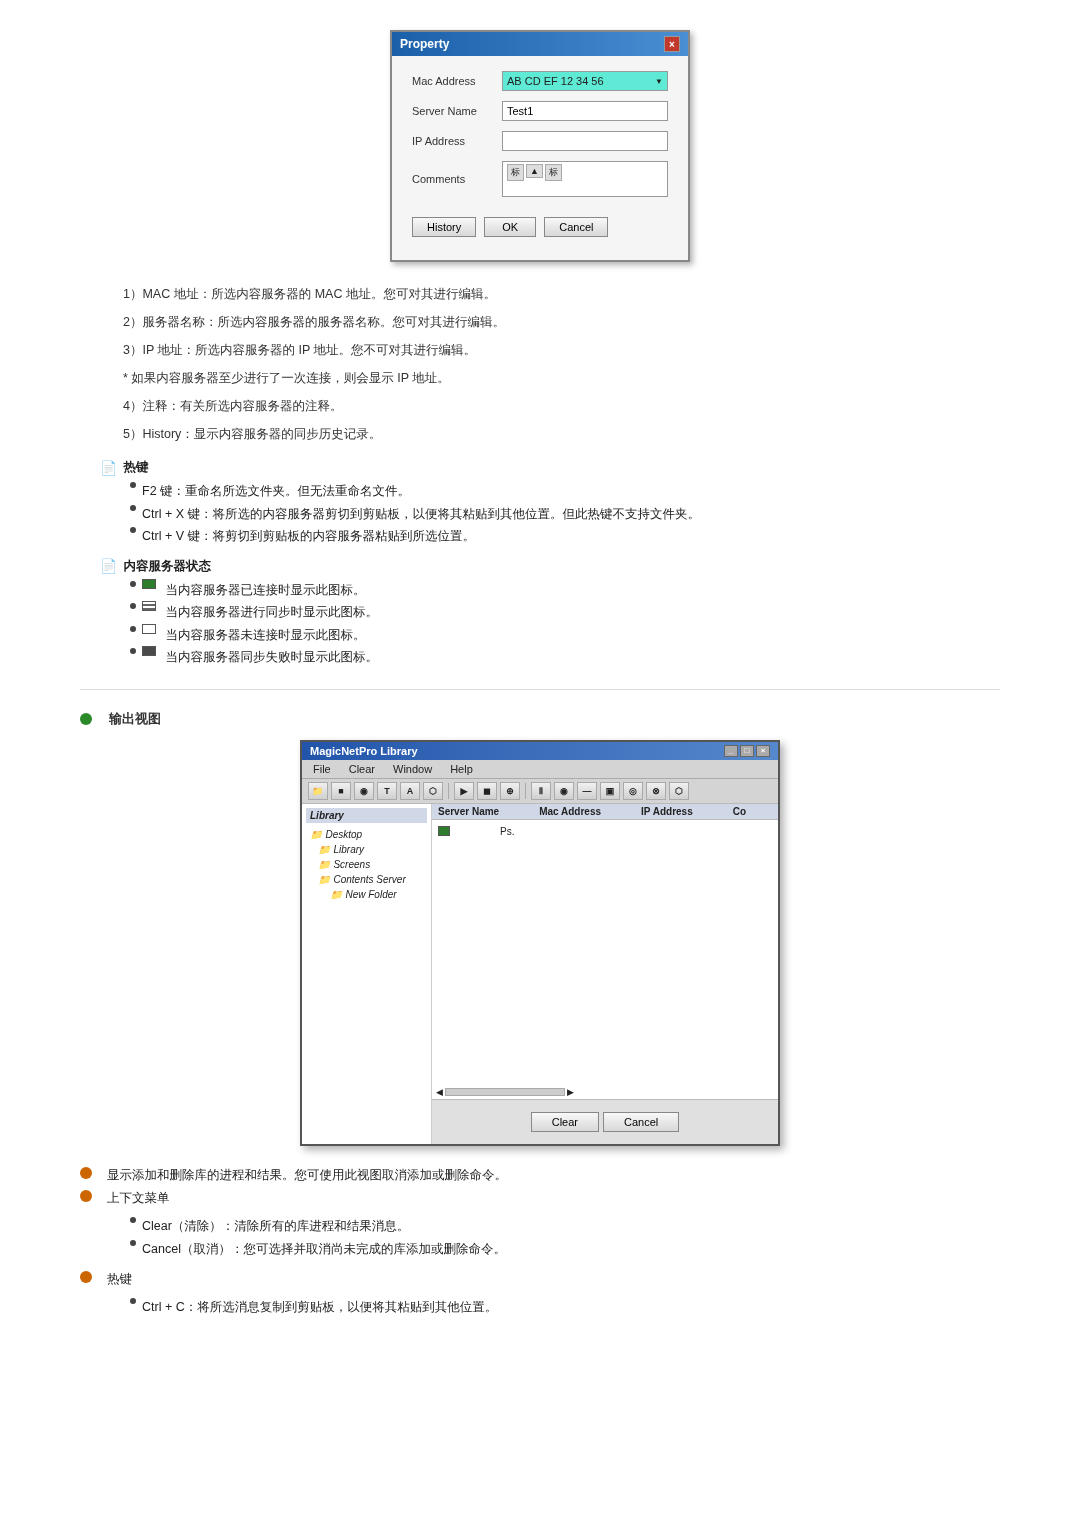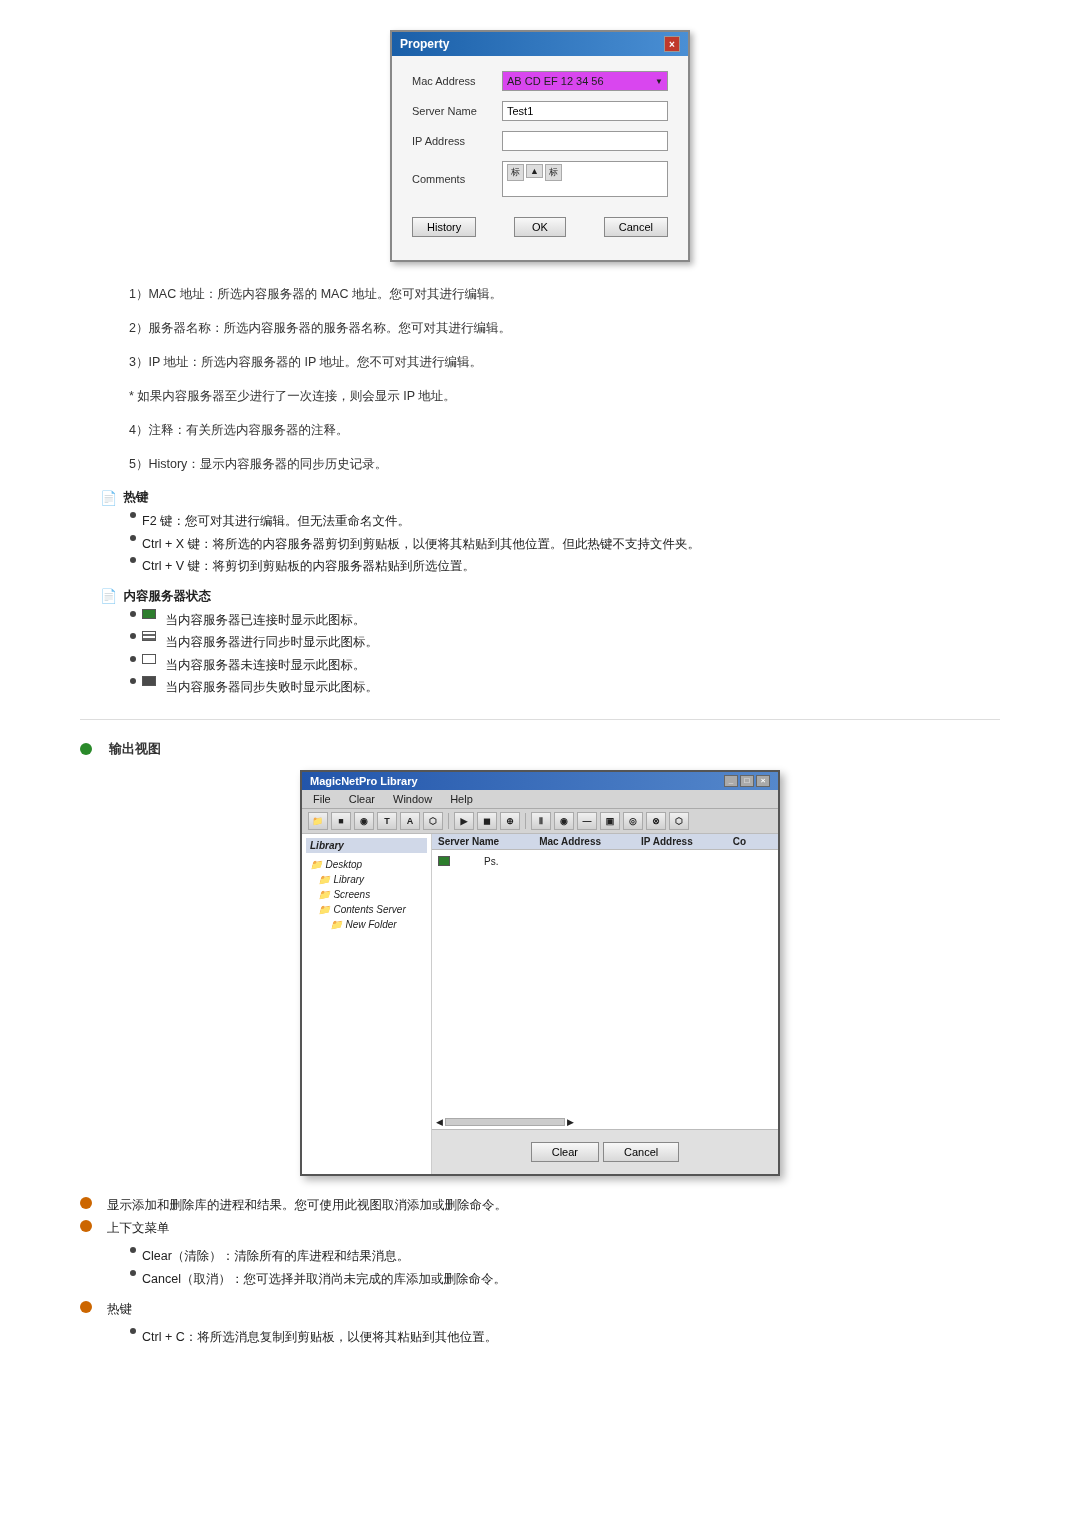--- a/index.html
+++ b/index.html
@@ -67,21 +67,21 @@
       flex: 1;
       height: 20px;
       background: white;
       border: 1px solid #999;
       font-size: 11px;
       padding: 0 4px;
     }
     .form-select {
       flex: 1;
       height: 20px;
-      background: #d946ef;
+      background: #5eead4;
       border: 1px solid #999;
       font-size: 11px;
       display: flex;
       align-items: center;
       justify-content: space-between;
       padding: 0 4px;
     }
     .form-select-arrow {
       font-size: 8px;
     }
@@ -98,43 +98,43 @@
       gap: 2px;
     }
     .tag {
       background: #ddd;
       border: 1px solid #aaa;
       font-size: 9px;
       padding: 1px 3px;
     }
     .dialog-buttons {
       display: flex;
-      justify-content: space-between;
-      gap: 26px;
+      justify-content: flex-start;
+      gap: 8px;
       padding: 10px 0 8px 0;
     }
     .dlg-btn {
       padding: 3px 14px;
       font-size: 11px;
       background: linear-gradient(to bottom, #f8f8f8, #d8d8d8);
       border: 1px solid #888;
       cursor: pointer;
       min-width: 52px;
       text-align: center;
     }
 
     
     .info-section {
       margin: 12px 0 12px 40px;
       font-size: 12.5px;
       line-height: 2;
       color: #333;
     }
     .info-section p {
-      margin: 9px;
+      margin: 3px;
     }
 
     
     .sub-section {
       margin: 10px 0 10px 20px;
     }
     .sub-section-header {
       display: flex;
       align-items: center;
       gap: 6px;
@@ -372,21 +372,21 @@
       gap: 2px;
     }
     .scroll-track {
       width: 120px;
       height: 8px;
       background: #ccc;
       border: 1px solid #aaa;
     }
     .content-row {
       display: flex;
-      gap: 34px;
+      gap: 50px;
       font-size: 10px;
       padding: 2px 0;
       align-items: center;
     }
     .row-icon {
       width: 12px;
       height: 10px;
       background: #2d7d2d;
       border: 1px solid #555;
     }
@@ -488,21 +488,21 @@
   </div>
 
   <div class="sub-section">
     <div class="sub-section-header">
       <span class="page-icon">📄</span>
       <span>热键</span>
     </div>
     <ul class="bullet-list">
       <li>
         <div class="bullet-dot"></div>
-        <span>F2 键：您可对其进行编辑。但无法重命名文件。</span>
+        <span>F2 键：重命名所选文件夹。但无法重命名文件。</span>
       </li>
       <li>
         <div class="bullet-dot"></div>
         <span>Ctrl + X 键：将所选的内容服务器剪切到剪贴板，以便将其粘贴到其他位置。但此热键不支持文件夹。</span>
       </li>
       <li>
         <div class="bullet-dot"></div>
         <span>Ctrl + V 键：将剪切到剪贴板的内容服务器粘贴到所选位置。</span>
       </li>
     </ul>

